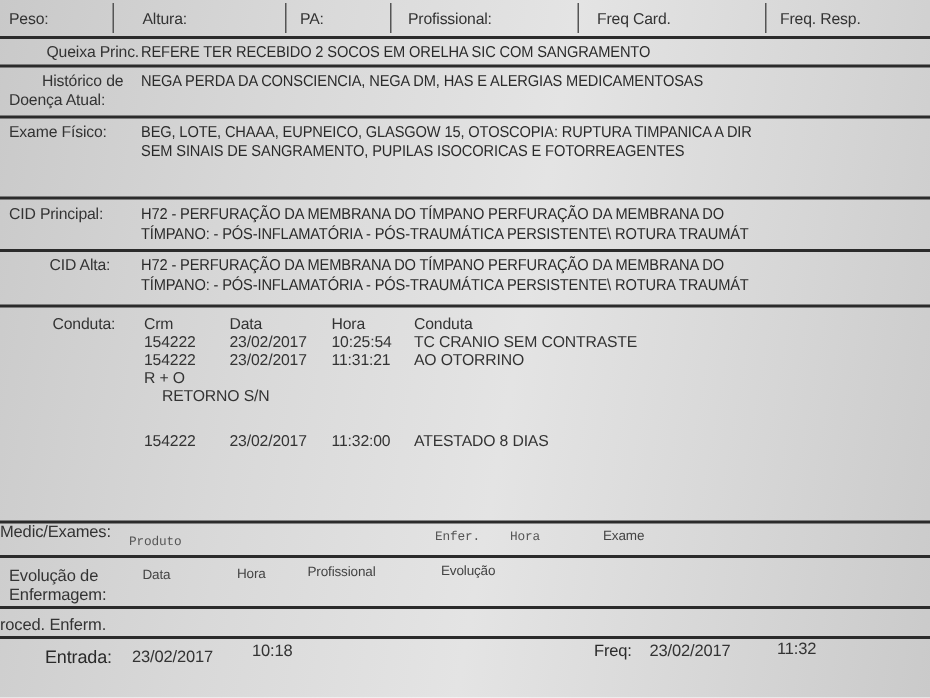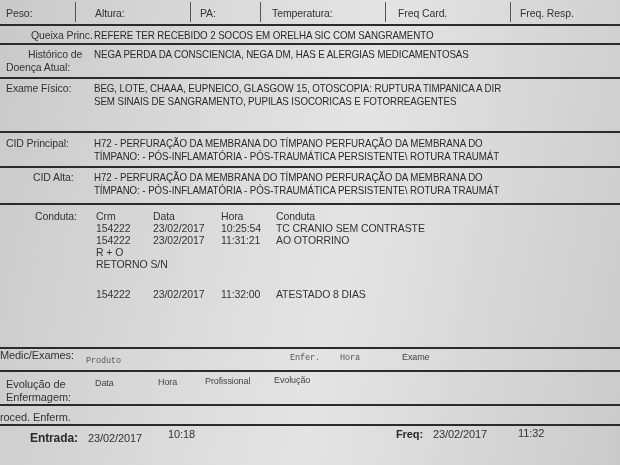--- a/index.html
+++ b/index.html
@@ -10,34 +10,34 @@
     color: #2a2a2a;
     position: relative;
   }
   .hl { position: absolute; left: 0; right: 0; height: 2px; background: #2b2b2b; }
   .vl { position: absolute; width: 1px; background: #555; }
   .t { position: absolute; white-space: nowrap; font-size: 11px; line-height: 12px; letter-spacing: -0.1px; }
   .lbl { font-size: 10.5px; color: #333; }
   .val { font-size: 10.5px; color: #2a2a2a; transform: scaleX(0.93); transform-origin: left; }
   .mono { font-family: "Liberation Mono", monospace; font-size: 8.5px; color: #555; }
   .small { font-size: 9px; color: #444; }
-  .bold { font-weight: bold; }
+  .bold { font-weight: normal; }
 </style>
 </head>
 <body>
 
 <div class="vl" style="left:75px;top:2px;height:20px"></div>
 <div class="vl" style="left:190px;top:2px;height:20px"></div>
 <div class="vl" style="left:260px;top:2px;height:20px"></div>
 <div class="vl" style="left:385px;top:2px;height:20px"></div>
 <div class="vl" style="left:510px;top:2px;height:20px"></div>
 <span class="t lbl" style="left:6px;top:7px">Peso:</span>
 <span class="t lbl" style="left:95px;top:7px">Altura:</span>
 <span class="t lbl" style="left:200px;top:7px">PA:</span>
-<span class="t lbl" style="left:272px;top:7px">Temperatura:</span>
+<span class="t lbl" style="left:272px;top:7px">Profissional:</span>
 <span class="t lbl" style="left:398px;top:7px">Freq Card.</span>
 <span class="t lbl" style="left:520px;top:7px">Freq. Resp.</span>
 
 <div class="hl" style="top:24px"></div>
 
 <span class="t lbl" style="left:31px;top:29px">Queixa Princ.</span>
 <span class="t val" style="left:94px;top:29px">REFERE TER RECEBIDO 2 SOCOS EM ORELHA SIC COM SANGRAMENTO</span>
 
 <div class="hl" style="top:43px"></div>
 
@@ -77,21 +77,21 @@
   <span class="t lbl" style="left:221px;top:222px">10:25:54</span>
   <span class="t lbl" style="left:276px;top:222px">TC CRANIO SEM CONTRASTE</span>
 </div>
 <div>
   <span class="t lbl" style="left:96px;top:234px">154222</span>
   <span class="t lbl" style="left:153px;top:234px">23/02/2017</span>
   <span class="t lbl" style="left:221px;top:234px">11:31:21</span>
   <span class="t lbl" style="left:276px;top:234px">AO OTORRINO</span>
 </div>
 <span class="t lbl" style="left:96px;top:246px">R + O</span>
-<span class="t lbl" style="left:96px;top:258px">RETORNO S/N</span>
+<span class="t lbl" style="left:108px;top:258px">RETORNO S/N</span>
 <div>
   <span class="t lbl" style="left:96px;top:288px">154222</span>
   <span class="t lbl" style="left:153px;top:288px">23/02/2017</span>
   <span class="t lbl" style="left:221px;top:288px">11:32:00</span>
   <span class="t lbl" style="left:276px;top:288px">ATESTADO 8 DIAS</span>
 </div>
 
 <div class="hl" style="top:347px"></div>
 
 <span class="t lbl" style="left:0px;top:349px;font-size:11px">Medic/Exames:</span>
@@ -100,21 +100,21 @@
 <span class="t mono" style="left:340px;top:352px">Hora</span>
 <span class="t small" style="left:402px;top:351px">Exame</span>
 
 <div class="hl" style="top:370px"></div>
 
 <span class="t lbl" style="left:6px;top:378px;font-size:11px">Evolução de</span>
 <span class="t lbl" style="left:6px;top:391px;font-size:11px">Enfermagem:</span>
 <span class="t small" style="left:95px;top:377px">Data</span>
 <span class="t small" style="left:158px;top:376px">Hora</span>
 <span class="t small" style="left:205px;top:375px">Profissional</span>
-<span class="t small" style="left:274px;top:374px">Evolução</span>
+<span class="t small" style="left:294px;top:374px">Evolução</span>
 
 <div class="hl" style="top:404px"></div>
 
 <span class="t lbl" style="left:0px;top:411px;font-size:11px">roced. Enferm.</span>
 
 <div class="hl" style="top:424px"></div>
 
 <span class="t bold" style="left:30px;top:432px;font-size:12px">Entrada:</span>
 <span class="t lbl" style="left:88px;top:432px;font-size:11px">23/02/2017</span>
 <span class="t lbl" style="left:168px;top:428px;font-size:11px">10:18</span>

